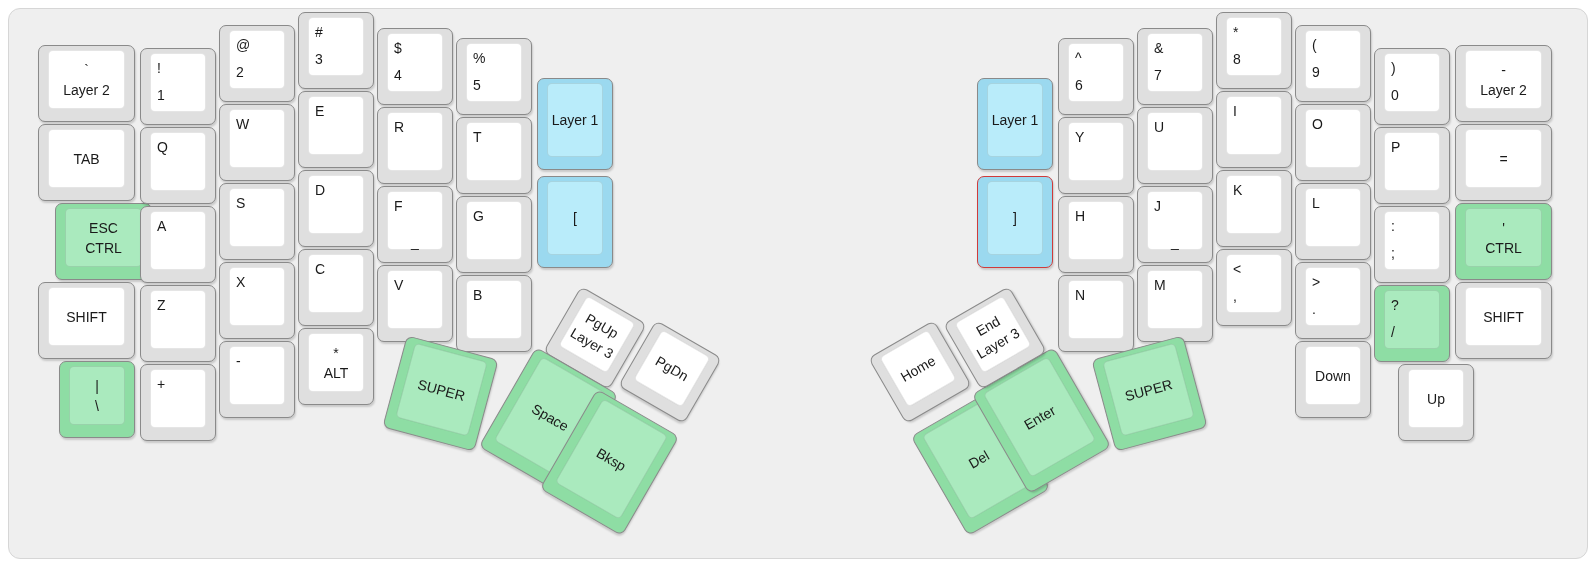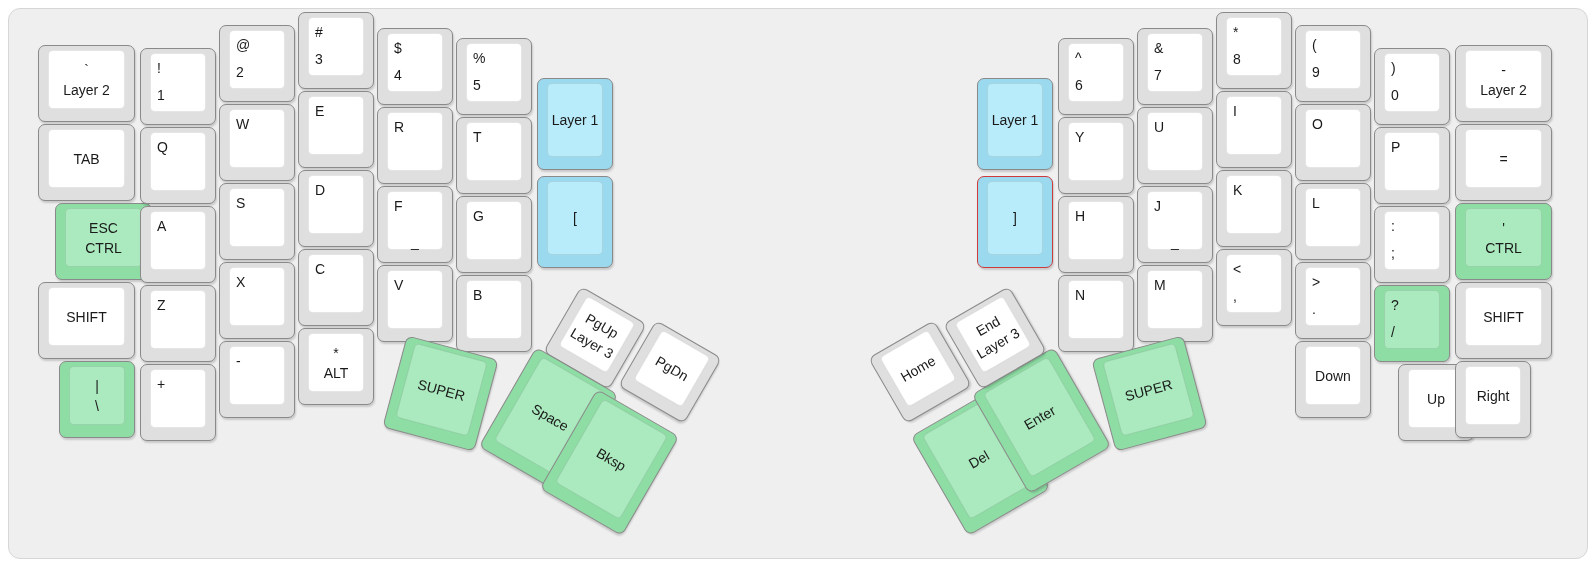--- a/index.html
+++ b/index.html
@@ -524,27 +524,20 @@
         </div>
       </div>
     </div>
     <div class="key white" style="left: 1455px; top: 282px; width: 97px; height: 77px;">
       <div class="face">
         <div class="labels center">
           <div class="line">SHIFT</div>
         </div>
       </div>
     </div>
-    <div class="key white" style="left: 1455px; top: 361px; width: 76px; height: 77px;">
-      <div class="face">
-        <div class="labels center">
-          <div class="line">Right</div>
-        </div>
-      </div>
-    </div>
     <div class="key green" style="left: 933px; top: 405px; width: 95px; height: 115px; transform: rotate(-30deg);">
       <div class="face">
         <div class="labels center">
           <div class="line">Del</div>
         </div>
       </div>
     </div>
     <div class="key green" style="left: 994px; top: 363px; width: 95px; height: 115px; transform: rotate(-30deg);">
       <div class="face">
         <div class="labels center">

